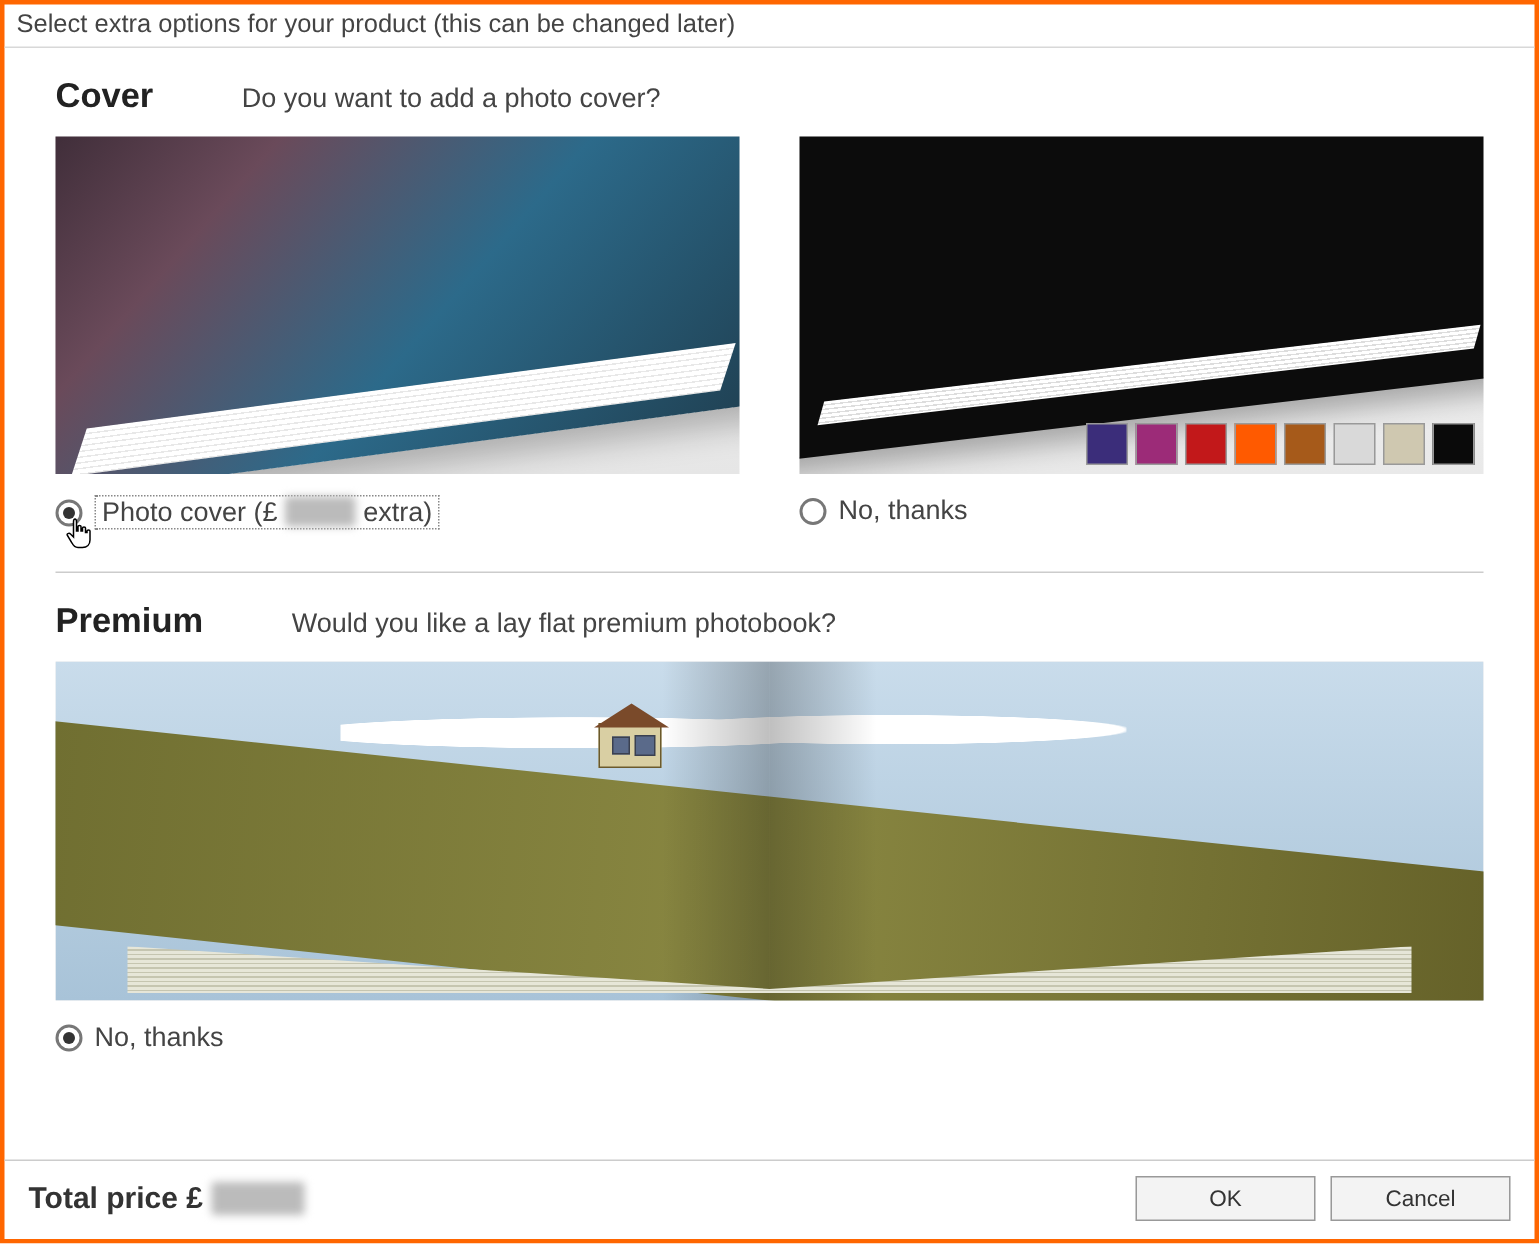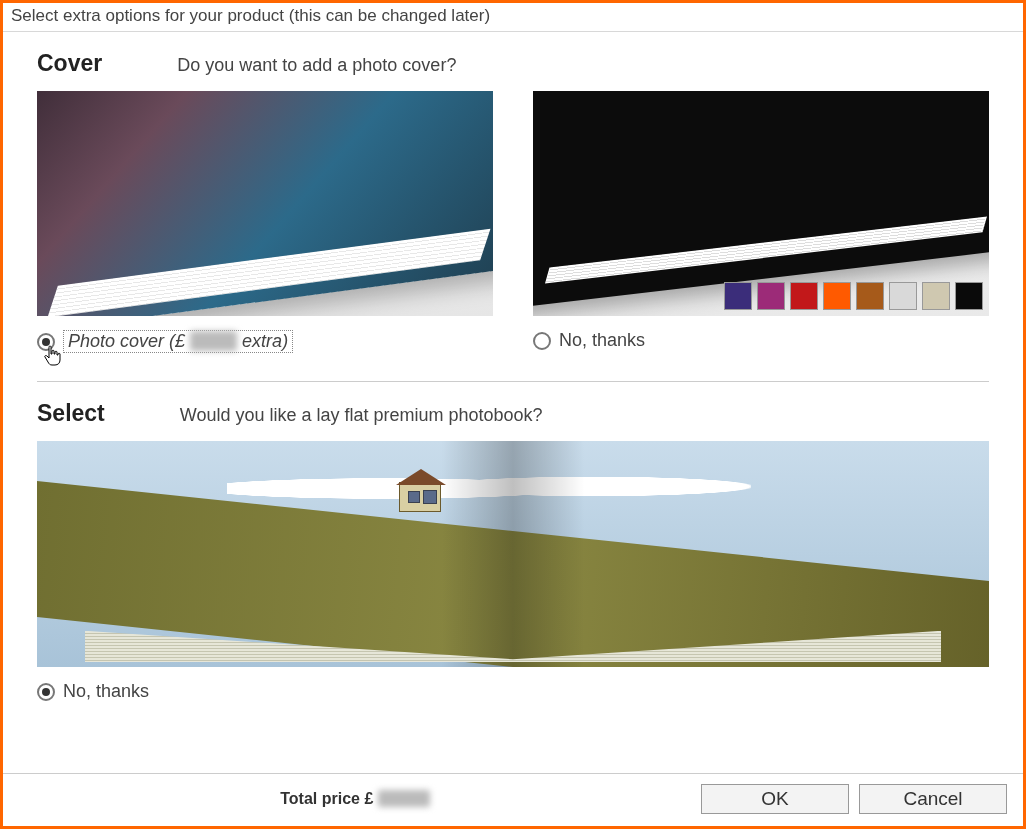--- a/index.html
+++ b/index.html
@@ -26,21 +26,21 @@
     border-bottom: 1px solid #d8d8d8;
   }
   .content {
     flex: 1;
     padding: 18px 34px 0 34px;
     overflow: hidden;
   }
   .section-header {
     display: flex;
     align-items: baseline;
-    gap: 30px;
+    gap: 14px;
     margin-bottom: 14px;
   }
   .section-title {
     font-size: 23px;
     font-weight: 700;
     color: #222;
   }
   .section-question {
     font-size: 18px;
     color: #444;
@@ -132,21 +132,20 @@
   }
   .radio.checked::after {
     content: "";
     width: 8px; height: 8px;
     background: #333;
     border-radius: 50%;
   }
   .dotted-focus {
     border: 1px dotted #888;
     padding: 0 4px;
-    font-style: italic;
   }
   .blur {
     filter: blur(3px);
     background: #bbb;
     color: transparent;
     border-radius: 2px;
     padding: 0 6px;
     user-select: none;
   }
   .cursor {
@@ -212,30 +211,29 @@
   .footer {
     border-top: 1px solid #ccc;
     padding: 10px 16px 12px 16px;
     display: flex;
     align-items: center;
     justify-content: flex-end;
     gap: 10px;
   }
   .total {
     flex:1;
-    text-align: center;
-    font-size: 16px;
+    font-size: 20px;
   }
   .total b { font-weight:700; }
   .btn {
-    width: 148px;
+    width: 120px;
     height: 30px;
     border: 1px solid #999;
     background: #f3f3f3;
-    font-size: 19px;
+    font-size: 15px;
     color: #333;
     display:flex; align-items:center; justify-content:center;
     cursor:pointer;
   }
 </style>
 </head>
 <body>
 
 <div class="window">
 
@@ -285,21 +283,21 @@
           <span class="radio"></span>
           <span>No, thanks</span>
         </div>
       </div>
 
     </div>
 
     <hr class="divider">
 
     <div class="section-header">
-      <span class="section-title">Select</span>
+      <span class="section-title">Premium</span>
       <span class="section-question">Would you like a lay flat premium photobook?</span>
     </div>
 
     <div class="option-row">
 
 
       <div class="option-col">
         <div class="preview binding-preview regular">
           <div class="sky"></div>
           <div class="clouds"></div>

